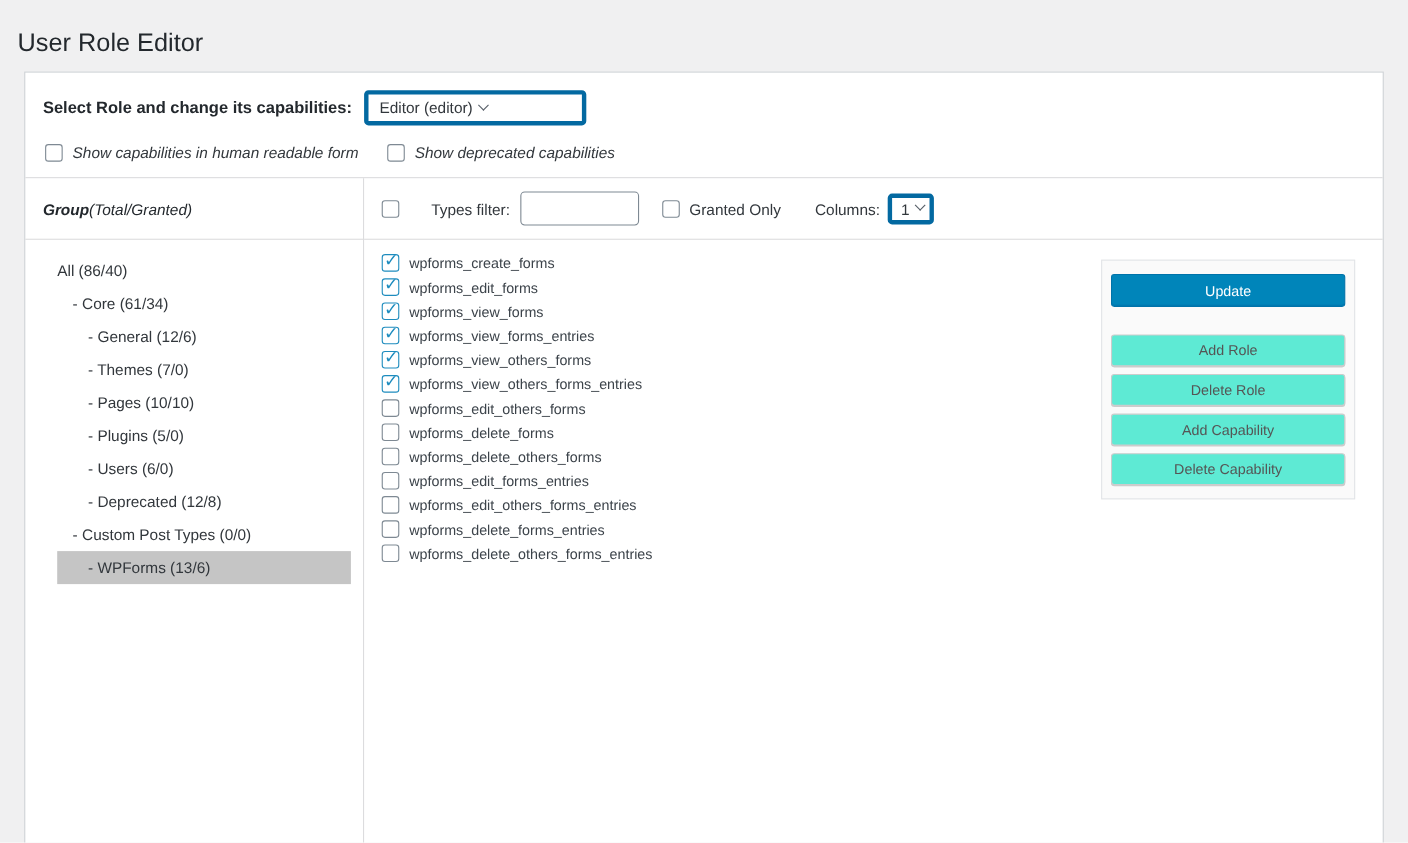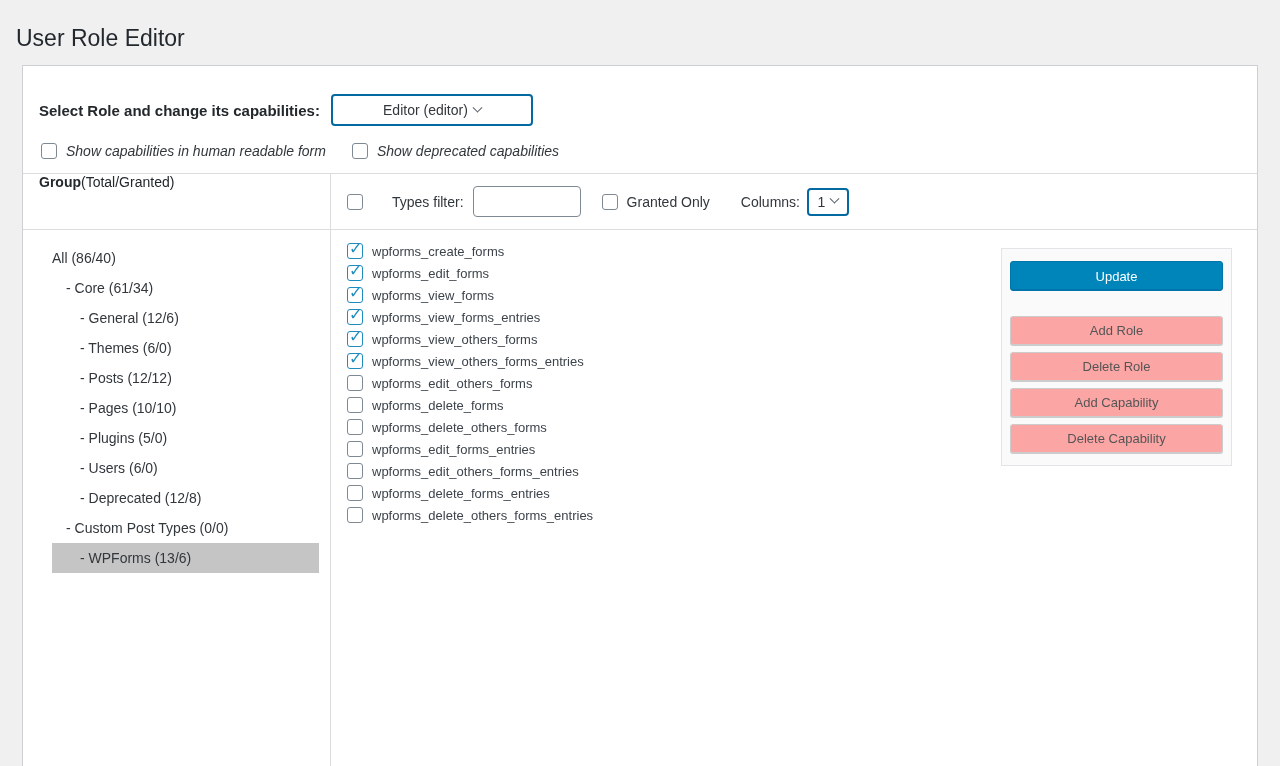--- a/index.html
+++ b/index.html
@@ -10,25 +10,25 @@
     color:#23282d;
   }
   .page-title {
     font-size:23px; font-weight:400; line-height:29px;
     color:#23282d; margin:24px 0 12px 16px;
   }
   .panel {
     background:#fff; border:1px solid #ccd0d4;
     margin:0 22px; min-height:720px;
   }
-  .role-row { padding:28px 16px 0 16px; display:flex; align-items:center; }
+  .role-row { padding:16px 16px 0 16px; display:flex; align-items:center; }
   .role-label { font-size:15px; font-weight:700; color:#23282d; }
   .wp-select {
-    display:inline-flex; align-items:center; justify-content:center;
-    background:#fff; border:2px solid #0369a1; border-radius:4px;
+    display:inline-flex; align-items:center; justify-content:flex-start;
+    background:#fff; border:4px solid #0369a1; border-radius:4px;
     height:32px; padding:0 10px; font-size:14px; color:#32373c; cursor:pointer;
   }
   .role-select { width:202px; margin-left:11px; }
   .columns-select { width:42px; height:28px; margin-left:7px; padding:0 8px; }
   .chevron {
     width:7px; height:7px; border-right:1.6px solid #555d66; border-bottom:1.6px solid #555d66;
     transform:rotate(45deg) translate(-2px,-2px); margin-left:6px; flex-shrink:0;
   }
   .options-row { padding:17px 16px 14px 18px; display:flex; align-items:flex-start;font-style:italic; }
   .check-option { display:flex; align-items:center; margin-right:26px; cursor:pointer; }
@@ -41,22 +41,22 @@
   .wp-checkbox.checked { border-color:var(--checked-checkbox,#1e8cbe); }
   .wp-checkbox.checked::after {
     content:"\2713"; position:absolute; left:1px; top:-5px;
     font-size:16px; font-weight:700; color:var(--checked-checkbox,#1e8cbe);
   }
   .divider { border-top:1px solid #dcdcde; }
   .content { display:flex; min-height:650px; }
   .left-col { width:308px; border-right:1px solid #dcdcde; flex-shrink:0; }
   .left-head {
     height:56px; border-bottom:1px solid #dcdcde;
-    display:flex; padding-left:16px;
-    font-size:14px; color:#23282d;
+    display:flex; align-items:center; padding-left:16px;
+    font-size:14px; color:#23282d;font-style:italic;
   }
   .left-head b { font-weight:700; }
   .group-tree { list-style:none; margin:13px 0 0 29px; width:267px; }
   .group-item { line-height:30px; font-size:14px; color:#32373c; cursor:pointer; }
   .group-item.indent-0 { padding-left:0; }
   .group-item.indent-1 { padding-left:14px; }
   .group-item.indent-2 { padding-left:28px; }
   .group-item.selected { background:var(--selected-group-bg,#c5c5c5); }
   .right-col { flex:1; display:flex; flex-direction:column; }
   .right-head {
@@ -82,21 +82,21 @@
   }
   .btn { display:block; width:100%; border-radius:3px; font-size:13px;
          font-family:Liberation Sans, sans-serif; cursor:pointer; }
   .btn-primary {
     height:30px; background:var(--primary-button,#0085ba);
     border:1px solid var(--primary-button-border,#0073aa);
     box-shadow:inset 0 -1px 0 var(--primary-button-border,#0073aa);
     color:#fff; margin-bottom:25px;
   }
   .btn-secondary {
-    height:29px; background:#fca5a5; border:1px solid #ccc;
+    height:29px; background:#5eead4; border:1px solid #ccc;
     box-shadow:0 1px 0 #ccc; color:#555; margin-bottom:7px;
   }
   .btn-secondary:last-child { margin-bottom:2px; }
 </style>
 </head>
 <body>
 
 <h1 class="page-title">User Role Editor</h1>
 
 <div class="panel">
@@ -137,26 +137,23 @@
 
           <li class="group-item indent-1">
             <span>- Core (61/34)</span>
           </li>
 
           <li class="group-item indent-2">
             <span>- General (12/6)</span>
           </li>
 
           <li class="group-item indent-2">
-            <span>- Themes (6/0)</span>
-          </li>
-
-          <li class="group-item indent-2">
-            <span>- Posts (12/12)</span>
-          </li>
+            <span>- Themes (7/0)</span>
+          </li>
+
 
           <li class="group-item indent-2">
             <span>- Pages (10/10)</span>
           </li>
 
           <li class="group-item indent-2">
             <span>- Plugins (5/0)</span>
           </li>
 
           <li class="group-item indent-2">

